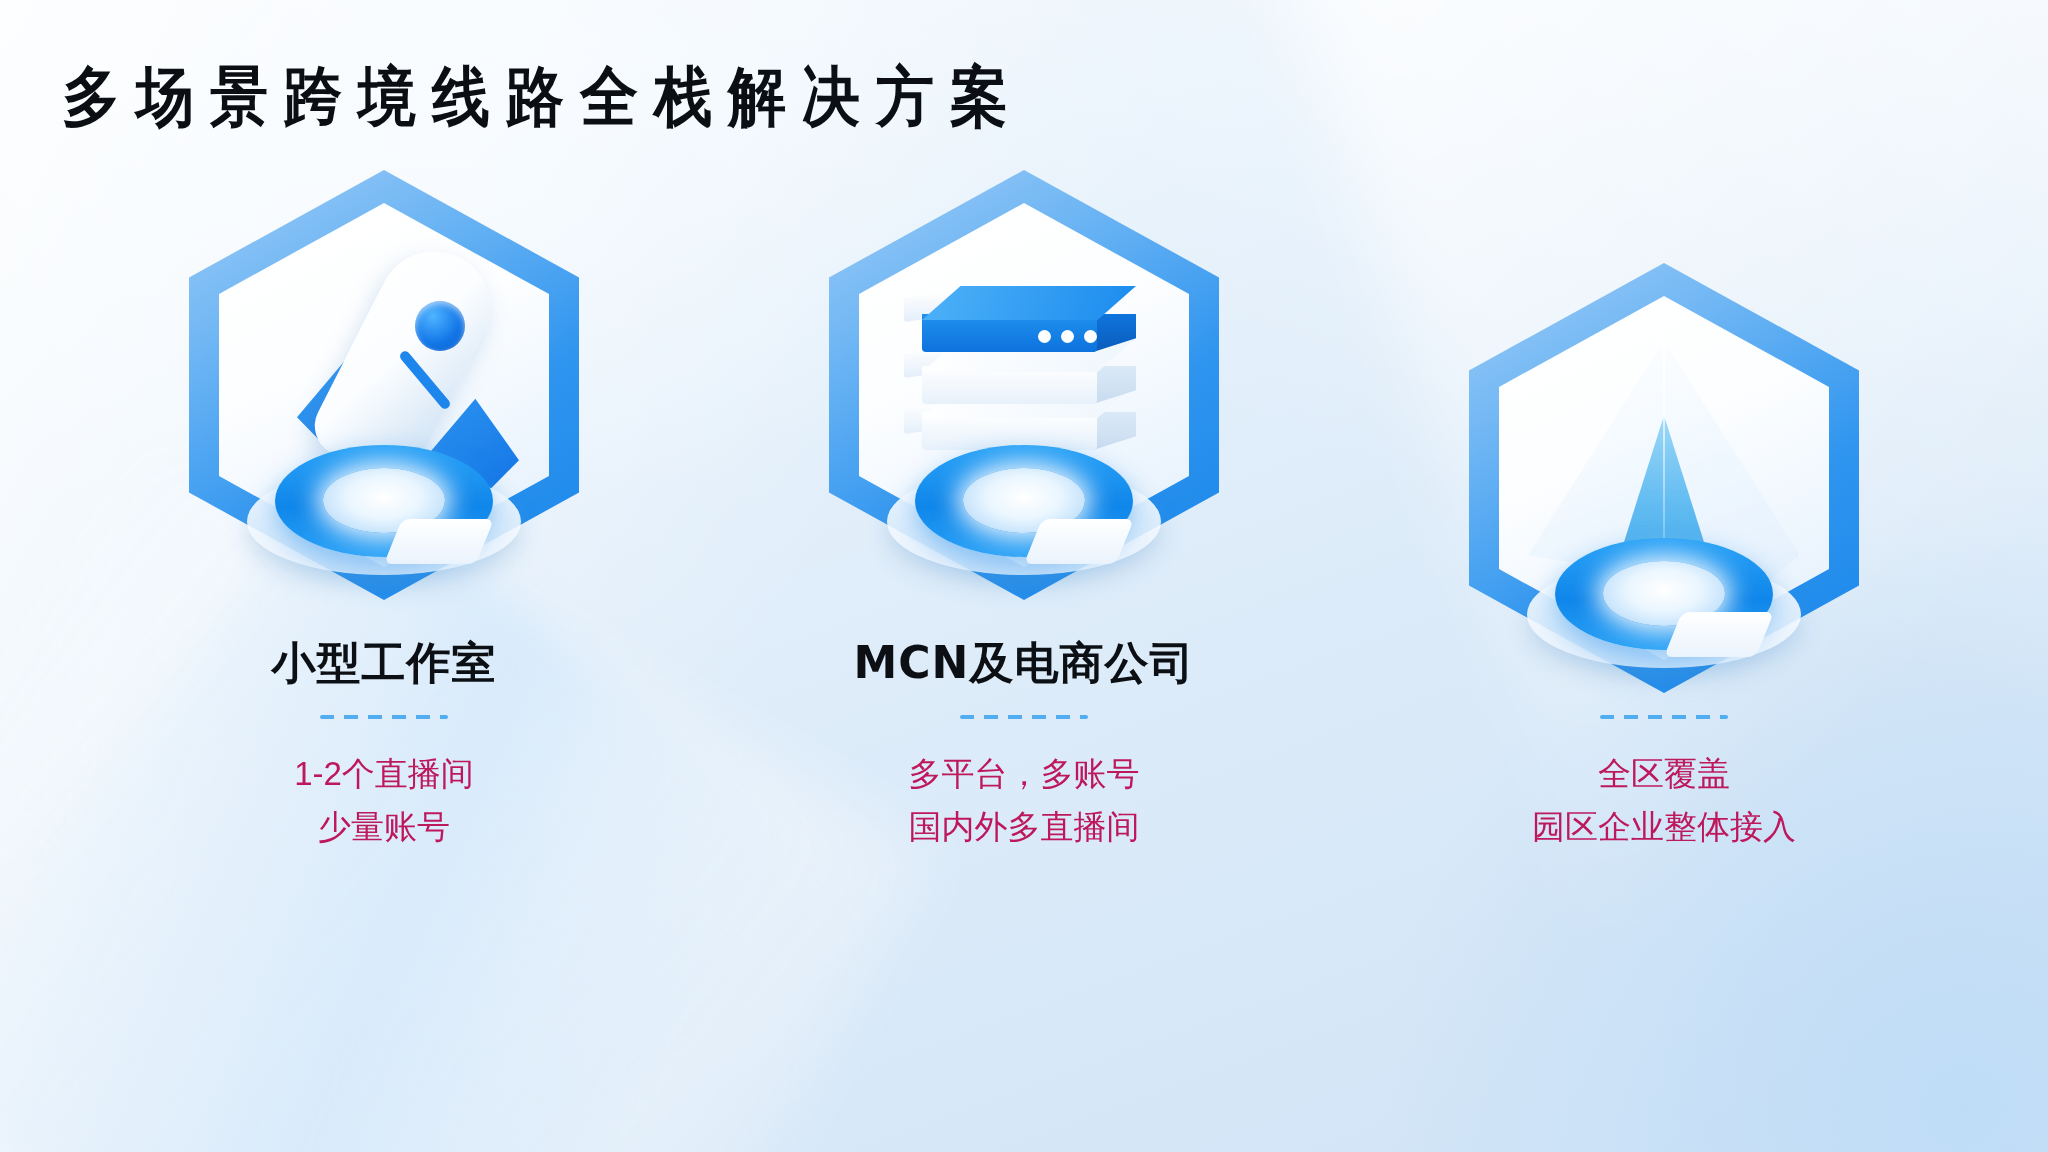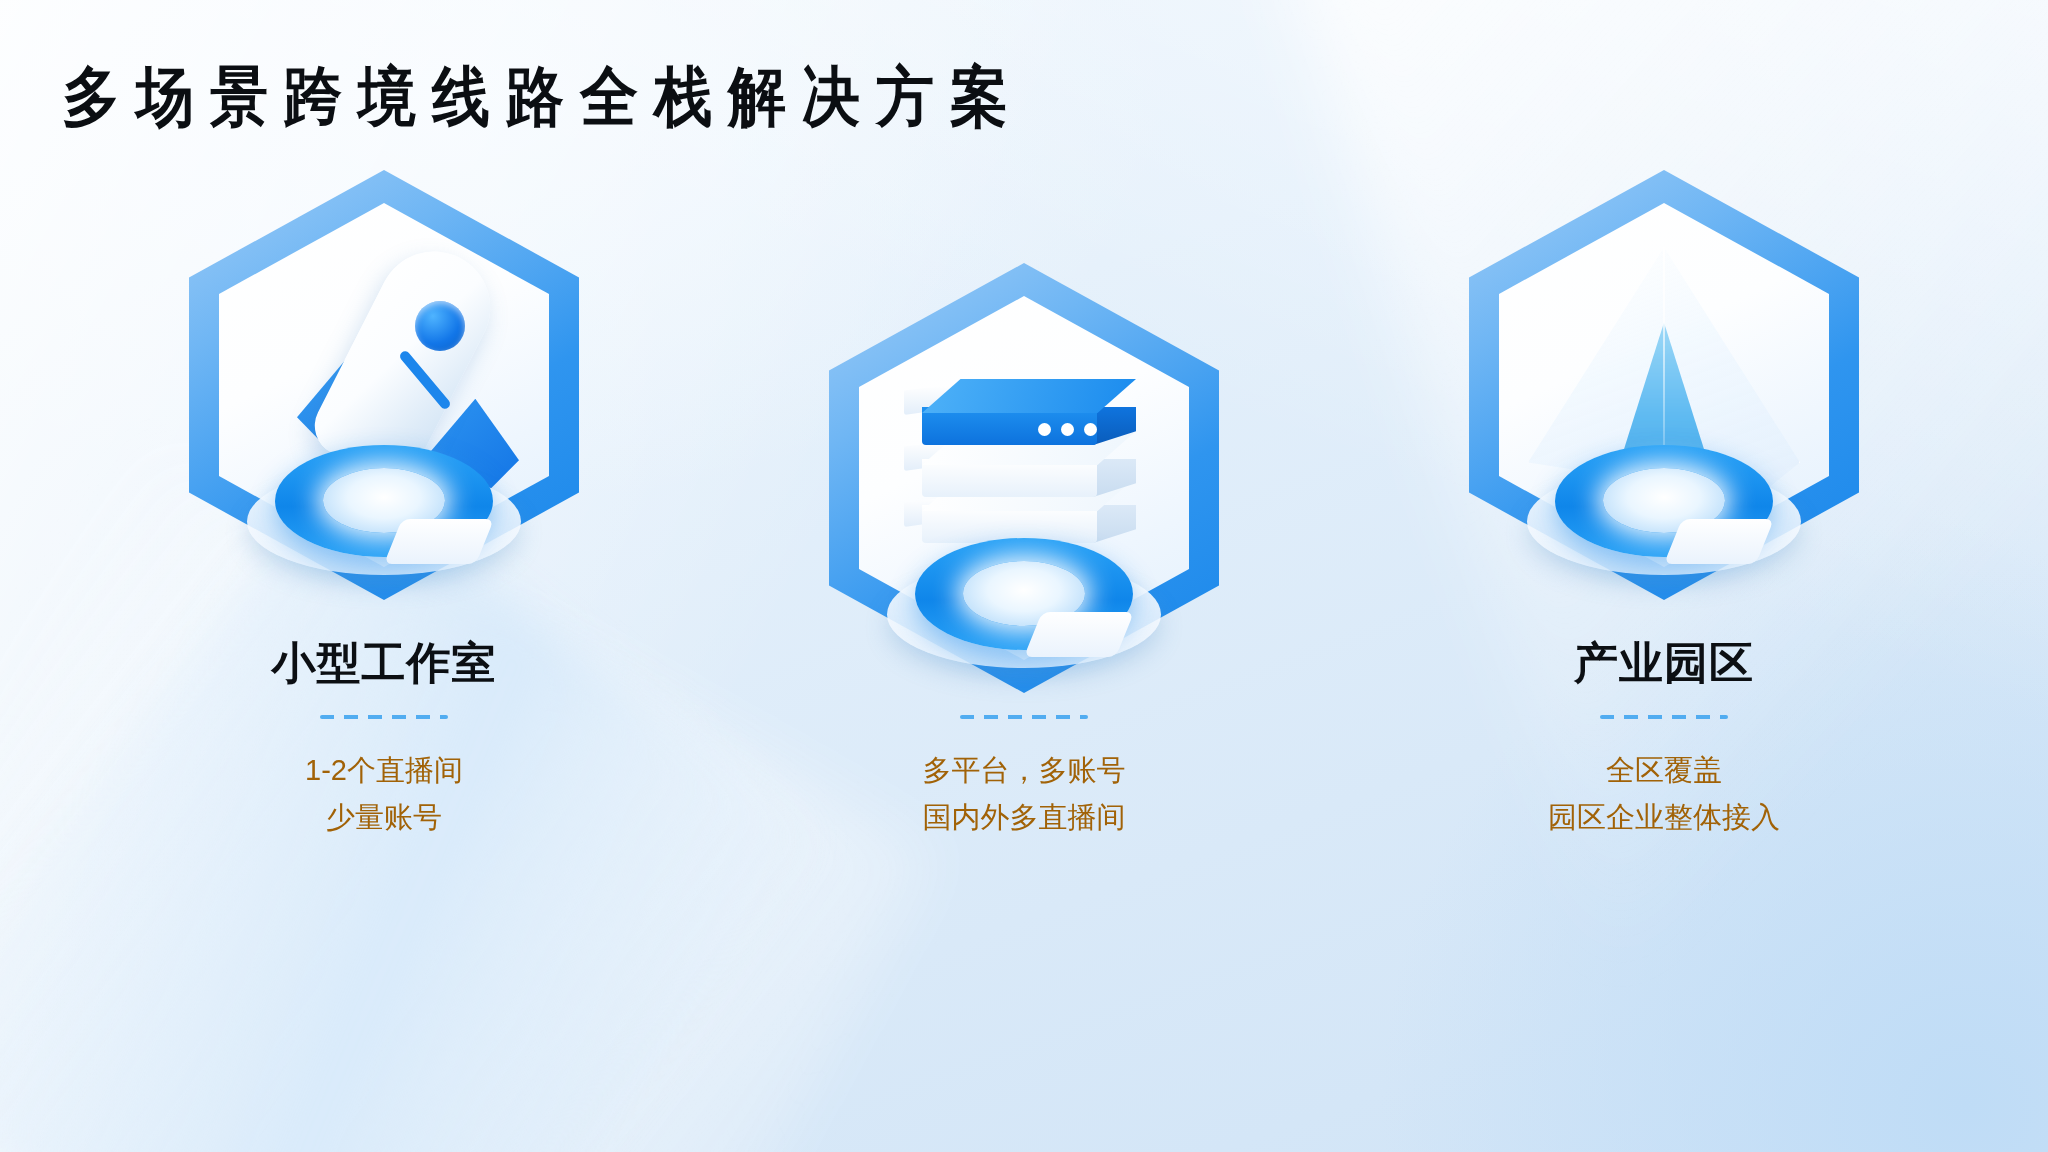--- a/index.html
+++ b/index.html
@@ -146,22 +146,22 @@
     background:linear-gradient(180deg,rgba(255,255,255,.95),rgba(255,255,255,.2));
     transform:translateX(-50%);}
 
   
   .c-title{ margin-top:34px; font-size:44px; font-weight:bold; color:#0c0f13;
     letter-spacing:1px; white-space:nowrap;
     font-family:"DejaVu Sans","Liberation Sans",sans-serif;}
   .divider{ margin-top:22px; width:128px; height:4px;
     background:repeating-linear-gradient(to right,#4aa9f0 0 14px, transparent 14px 24px);
     border-radius:2px; opacity:.95;}
-  .desc{ margin-top:28px; text-align:center; color:#a16207;
-    font-size:29px; line-height:1.62; white-space:nowrap;}
+  .desc{ margin-top:28px; text-align:center; color:#be185d;
+    font-size:33px; line-height:1.62; white-space:nowrap;}
 </style>
 </head>
 <body>
 
 <div id="bg">
   <div class="streak2"></div>
 </div>
 
 <div id="title">多场景跨境线路全栈解决方案</div>
 
@@ -229,20 +229,21 @@
           </div>
         </div>
         <div class="ring">
           <div class="base"></div>
           <div class="disc"></div>
           <div class="hole"></div>
           <div class="notch"></div>
         </div>
       </div>
     </div>
+    <div class="c-title">MCN及电商公司</div>
     <div class="divider"></div>
     <div class="desc">
       <div>多平台，多账号</div>
       <div>国内外多直播间</div>
     </div>
   </div>
 
   <div class="card">
     <div class="hex-wrap">
       <div class="hex-outer"></div>
@@ -254,21 +255,20 @@
           <div class="pyr-edge"></div>
         </div>
         <div class="ring">
           <div class="base"></div>
           <div class="disc"></div>
           <div class="hole"></div>
           <div class="notch"></div>
         </div>
       </div>
     </div>
-    <div class="c-title">产业园区</div>
     <div class="divider"></div>
     <div class="desc">
       <div>全区覆盖</div>
       <div>园区企业整体接入</div>
     </div>
   </div>
 
 </div>
 
 </body></html>

